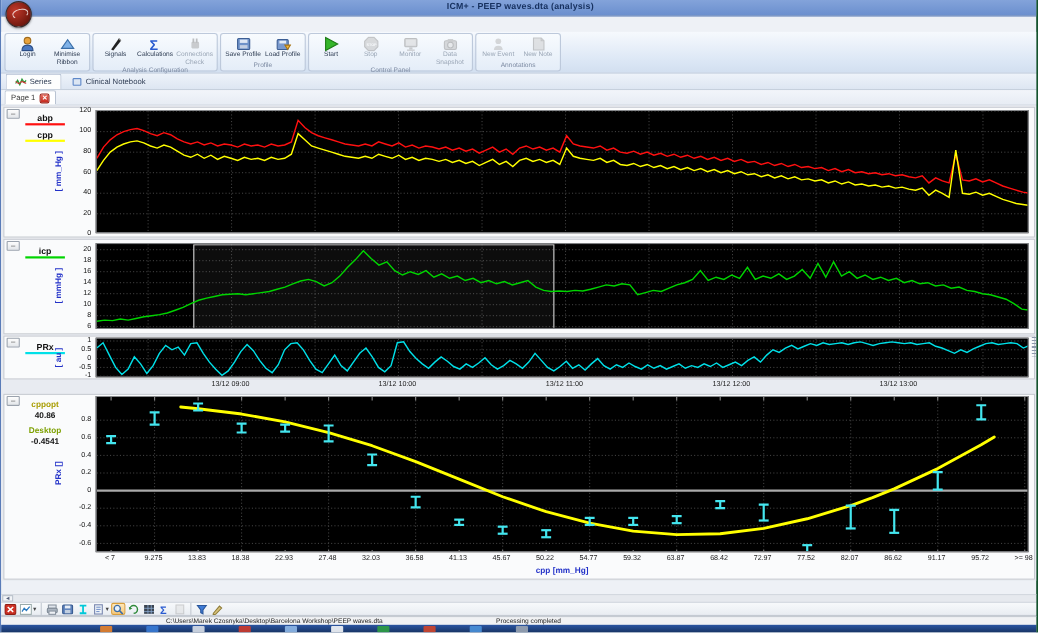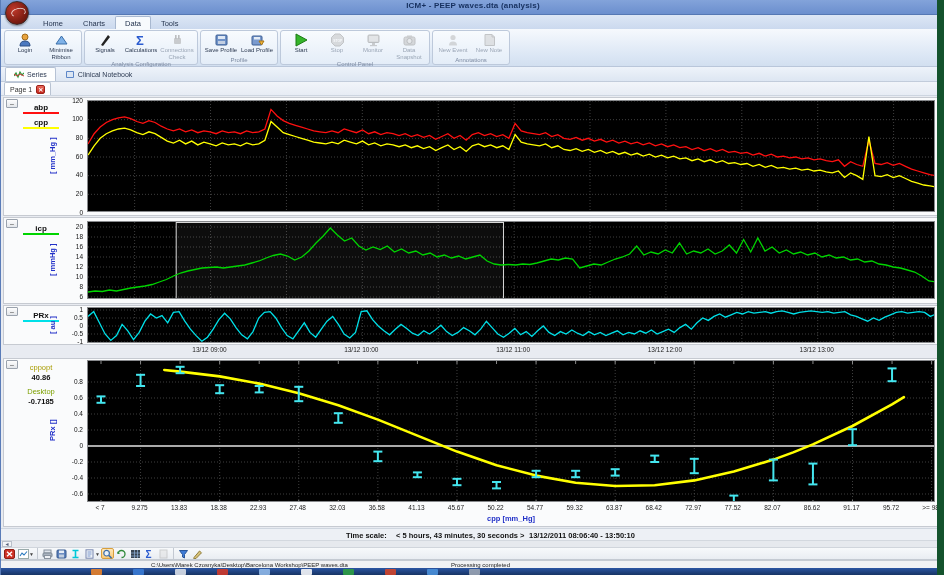--- a/index.html
+++ b/index.html
@@ -1,18 +1,18 @@
 <!DOCTYPE html>
 <html><head>
 <meta charset="utf-8">
 <style>
   html,body{margin:0;padding:0;background:#9aa7bd;}
   *{box-sizing:border-box;font-family:"Liberation Sans",sans-serif;}
   .window{position:relative;width:944px;height:575px;background:#eef1f6;overflow:hidden;
-    border-left:1px solid #5a7cb8;border-right:7px solid #14532d;}
+    border-left:1px solid #5a7cb8;border-right:2px solid #14532d;}
   
   .titlebar{position:absolute;top:0;left:0;width:944px;height:15px;
     background:linear-gradient(#83a3da,#6b8fce);border-bottom:1px solid #5578b4;}
   .titletext{position:absolute;top:1px;left:0;width:100%;text-align:center;
     font-size:8px;color:#16305e;font-weight:bold;letter-spacing:.2px;}
   .applogo{position:absolute;top:1px;left:4px;width:24px;height:24px;border-radius:50%;
     background:radial-gradient(circle at 35% 35%, #c0392b 0%, #7e1d12 60%, #4e0f08 100%);
     border:1px solid #3a2c2c;z-index:20;box-shadow:0 1px 2px rgba(0,0,0,.4);}
   .applogo:after{content:"";position:absolute;left:5px;top:6px;width:13px;height:7px;border-radius:50%;
     border:1.5px solid rgba(255,255,255,.75);border-bottom-color:transparent;transform:rotate(-12deg);}
@@ -54,21 +54,21 @@
   .panel{position:absolute;left:2px;width:938px;background:#fafbfc;border:1px solid #c6cad1;}
   .collapsebtn{position:absolute;width:12px;height:9px;background:linear-gradient(#fdfdfd,#e3e6ea);
     border:1px solid #9aa2ad;border-radius:1px;font-size:7px;line-height:7px;text-align:center;color:#444;}
   .legend-name{position:absolute;font-size:8px;font-weight:bold;color:#111;text-align:center;width:44px;left:18px;}
   .legend-line{position:absolute;height:2px;width:36px;left:22px;}
   .ylab{position:absolute;writing-mode:vertical-rl;transform:rotate(180deg);display:flex;align-items:center;justify-content:center;
     font-size:7.5px;font-weight:bold;color:#2231c8;}
   .ytick{position:absolute;width:24px;text-align:right;font-size:6.5px;color:#111;}
   .plot{position:absolute;left:86px;border:1px solid #87898c;background:#000;}
   .xticklab{position:absolute;transform:translateX(-50%);font-size:6.5px;color:#222;white-space:nowrap;}
-  .stat-label{position:absolute;width:70px;left:5px;text-align:center;font-size:7.5px;font-weight:normal;}
+  .stat-label{position:absolute;width:70px;left:5px;text-align:center;font-size:7.5px;font-weight:bold;}
   .stat-value{position:absolute;width:70px;left:5px;text-align:center;font-size:7.5px;font-weight:bold;color:#111;}
   .grip{position:absolute;left:937px;top:306px;width:4px;height:18px;
     background:repeating-linear-gradient(#8d99ad 0 1px,transparent 1px 3px);}
   
   .timescalebar{position:absolute;top:528px;left:0;width:944px;height:12px;background:#edf0f5;
     border-top:1px solid #cfd6df;font-size:7.5px;font-weight:bold;color:#111;}
   .timescalebar span{position:absolute;top:2px;white-space:nowrap;}
   .hscroll{position:absolute;top:540px;left:0;width:944px;height:7px;background:#e6e9ee;border-top:1px solid #d3d8df;}
   .hscroll .arrow{position:absolute;left:1px;top:0px;width:10px;height:6px;background:#f2f4f7;border:1px solid #b9c0ca;
     font-size:5px;line-height:5px;text-align:center;color:#55607a;}
@@ -88,26 +88,20 @@
 </style>
 </head>
 <body>
 
 <div class="window">
   <div class="titlebar">
     <div class="titletext">ICM+ -  PEEP waves.dta (analysis)</div>
   </div>
   <div class="applogo"></div>
 
-  <div class="tabrow" id="ribbon-tabs">
-      <div class="rtab">Home</div>
-      <div class="rtab">Charts</div>
-      <div class="rtab active">Data</div>
-      <div class="rtab">Tools</div>
-    </div>
   <div class="ribbon" id="ribbon">
       <div class="rgroup">
         <div class="rgroup-body">
           <div class="rbtn">
             <div class="ricon">
               <span style="display: inline-flex; align-items: center; justify-content: center; width: 16px; height: 14px;">
                 <svg width="15" height="14">
                   <circle cx="7" cy="4" r="3" fill="#e8a33d" stroke="#a06a1a"></circle>
                   <path d="M2 13 Q2 8 7 8 Q12 8 12 13 Z" fill="#4a78c0" stroke="#2c4e86"></path>
                 </svg>
@@ -417,21 +411,21 @@
       <div class="xticklab" style="left: 208.536px; top: 346px;">13/12 09:00</div>
       <div class="xticklab" style="left: 360.328px; top: 346px;">13/12 10:00</div>
       <div class="xticklab" style="left: 512.12px; top: 346px;">13/12 11:00</div>
       <div class="xticklab" style="left: 663.912px; top: 346px;">13/12 12:00</div>
       <div class="xticklab" style="left: 815.704px; top: 346px;">13/12 13:00</div>
       <div class="panel" style="top: 358px; height: 169px;"></div>
       <div class="collapsebtn" style="left: 5px; top: 360px;">–</div>
       <div class="stat-label" style="top: 363px; color: rgb(168, 156, 0);">cppopt</div>
       <div class="stat-value" style="top: 373px;">40.86</div>
       <div class="stat-label" style="top: 387px; color: rgb(125, 160, 0);">Desktop</div>
-      <div class="stat-value" style="top: 397px;">-0.7185</div>
+      <div class="stat-value" style="top: 397px;">-0.4541</div>
       <div class="ylab" style="left: 46px; top: 390px; height: 80px; width: 11px;">PRx []</div>
       <div class="ytick" style="left: 58px; top: 489.5px;">-0.6</div>
       <div class="ytick" style="left: 58px; top: 473.5px;">-0.4</div>
       <div class="ytick" style="left: 58px; top: 457.5px;">-0.2</div>
       <div class="ytick" style="left: 58px; top: 441.5px;">0</div>
       <div class="ytick" style="left: 58px; top: 425.5px;">0.2</div>
       <div class="ytick" style="left: 58px; top: 409.5px;">0.4</div>
       <div class="ytick" style="left: 58px; top: 393.5px;">0.6</div>
       <div class="ytick" style="left: 58px; top: 377.5px;">0.8</div>
       <svg width="848" height="142" class="plot" style="position: absolute; left: 86px; top: 360px;">
@@ -588,25 +582,20 @@
       <div class="xticklab" style="left: 731.838px; top: 504px;">77.52</div>
       <div class="xticklab" style="left: 771.39px; top: 504px;">82.07</div>
       <div class="xticklab" style="left: 810.943px; top: 504px;">86.62</div>
       <div class="xticklab" style="left: 850.495px; top: 504px;">91.17</div>
       <div class="xticklab" style="left: 890.048px; top: 504px;">95.72</div>
       <div class="xticklab" style="left: 929.6px; top: 504px;">&gt;= 98</div>
       <div class="xticklab" style="left: 510px; top: 514px; color: rgb(34, 49, 200); font-weight: bold; font-size: 7.5px;">cpp [mm_Hg]</div>
     </div>
   <div class="grip"></div>
 
-  <div class="timescalebar">
-    <span style="left:345px">Time scale:</span>
-    <span style="left:395px">&lt; 5 hours, 43 minutes, 30 seconds &gt;</span>
-    <span style="left:528px">13/12/2011 08:06:40 - 13:50:10</span>
-  </div>
 
   <div class="hscroll">
     <div class="arrow">◄</div>
   </div>
 
   <div class="toolbar" id="toolbar">
       <div class="tbtn">
         <span style="display: inline-flex; align-items: center; justify-content: center; width: 11px; height: 10px;">
           <svg width="11" height="10">
             <rect x="0.5" y="0.5" width="10" height="9" rx="1.5" fill="#cf3226" stroke="#8e1d14"></rect>

